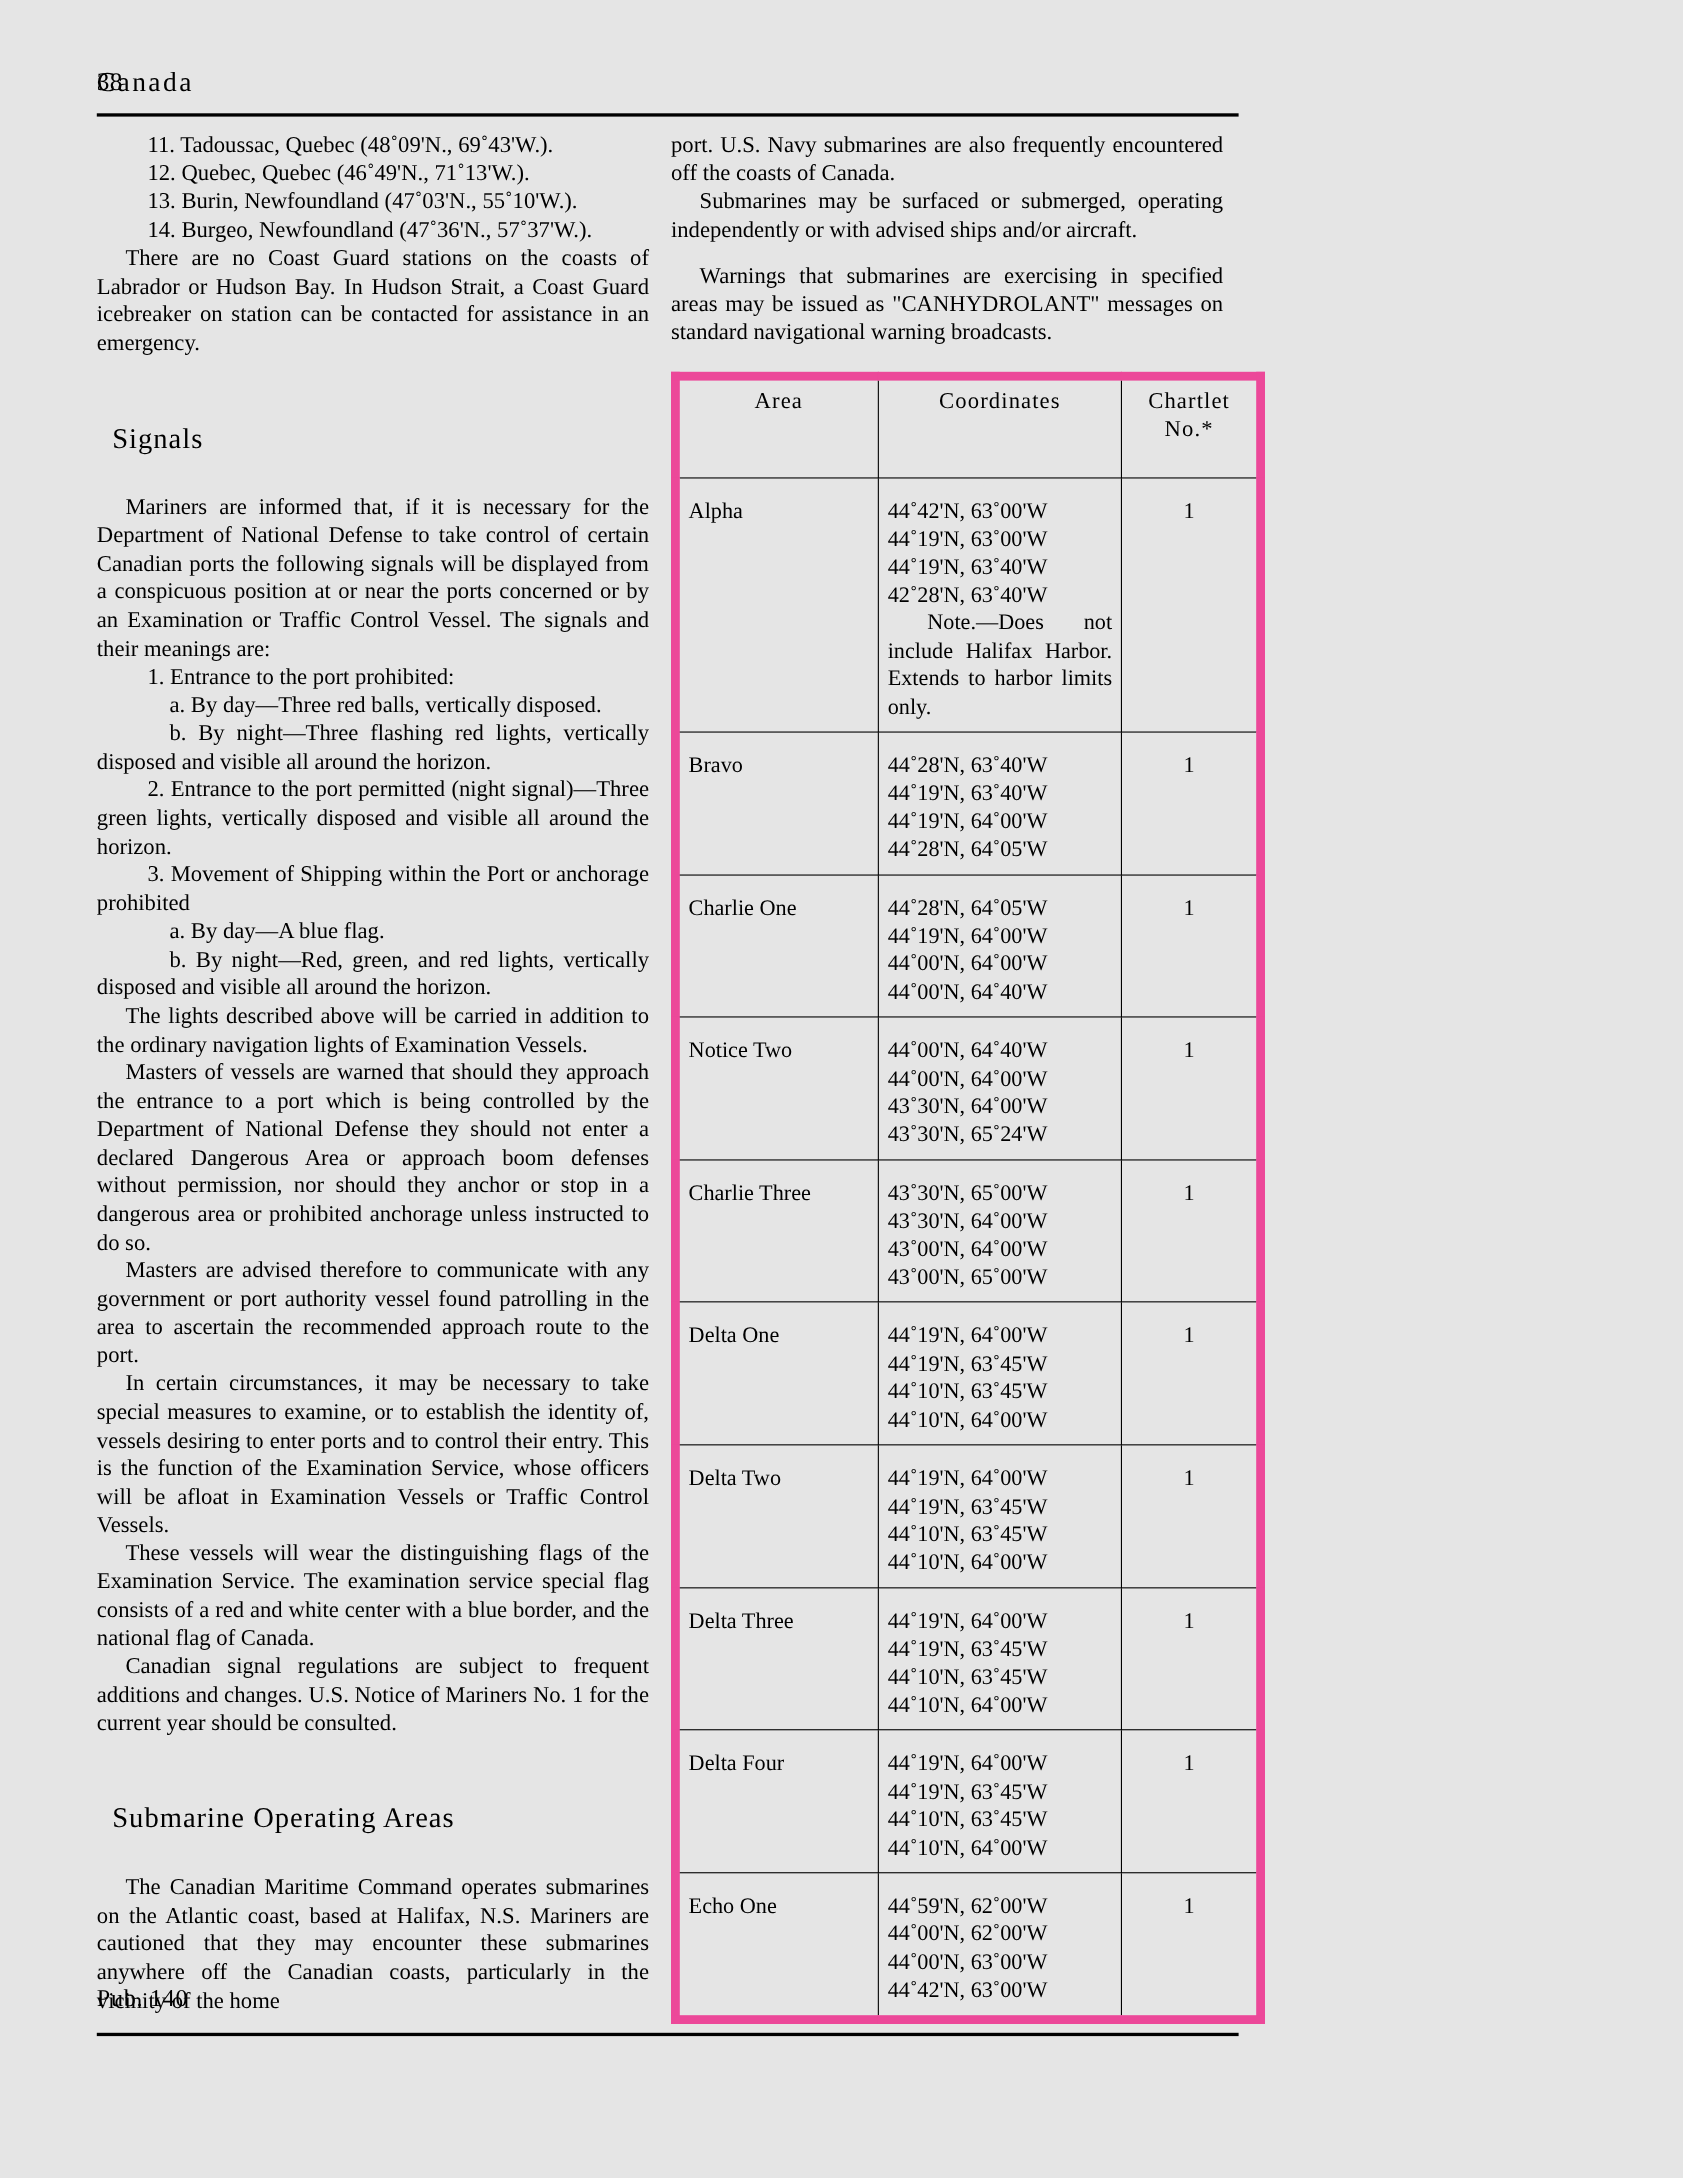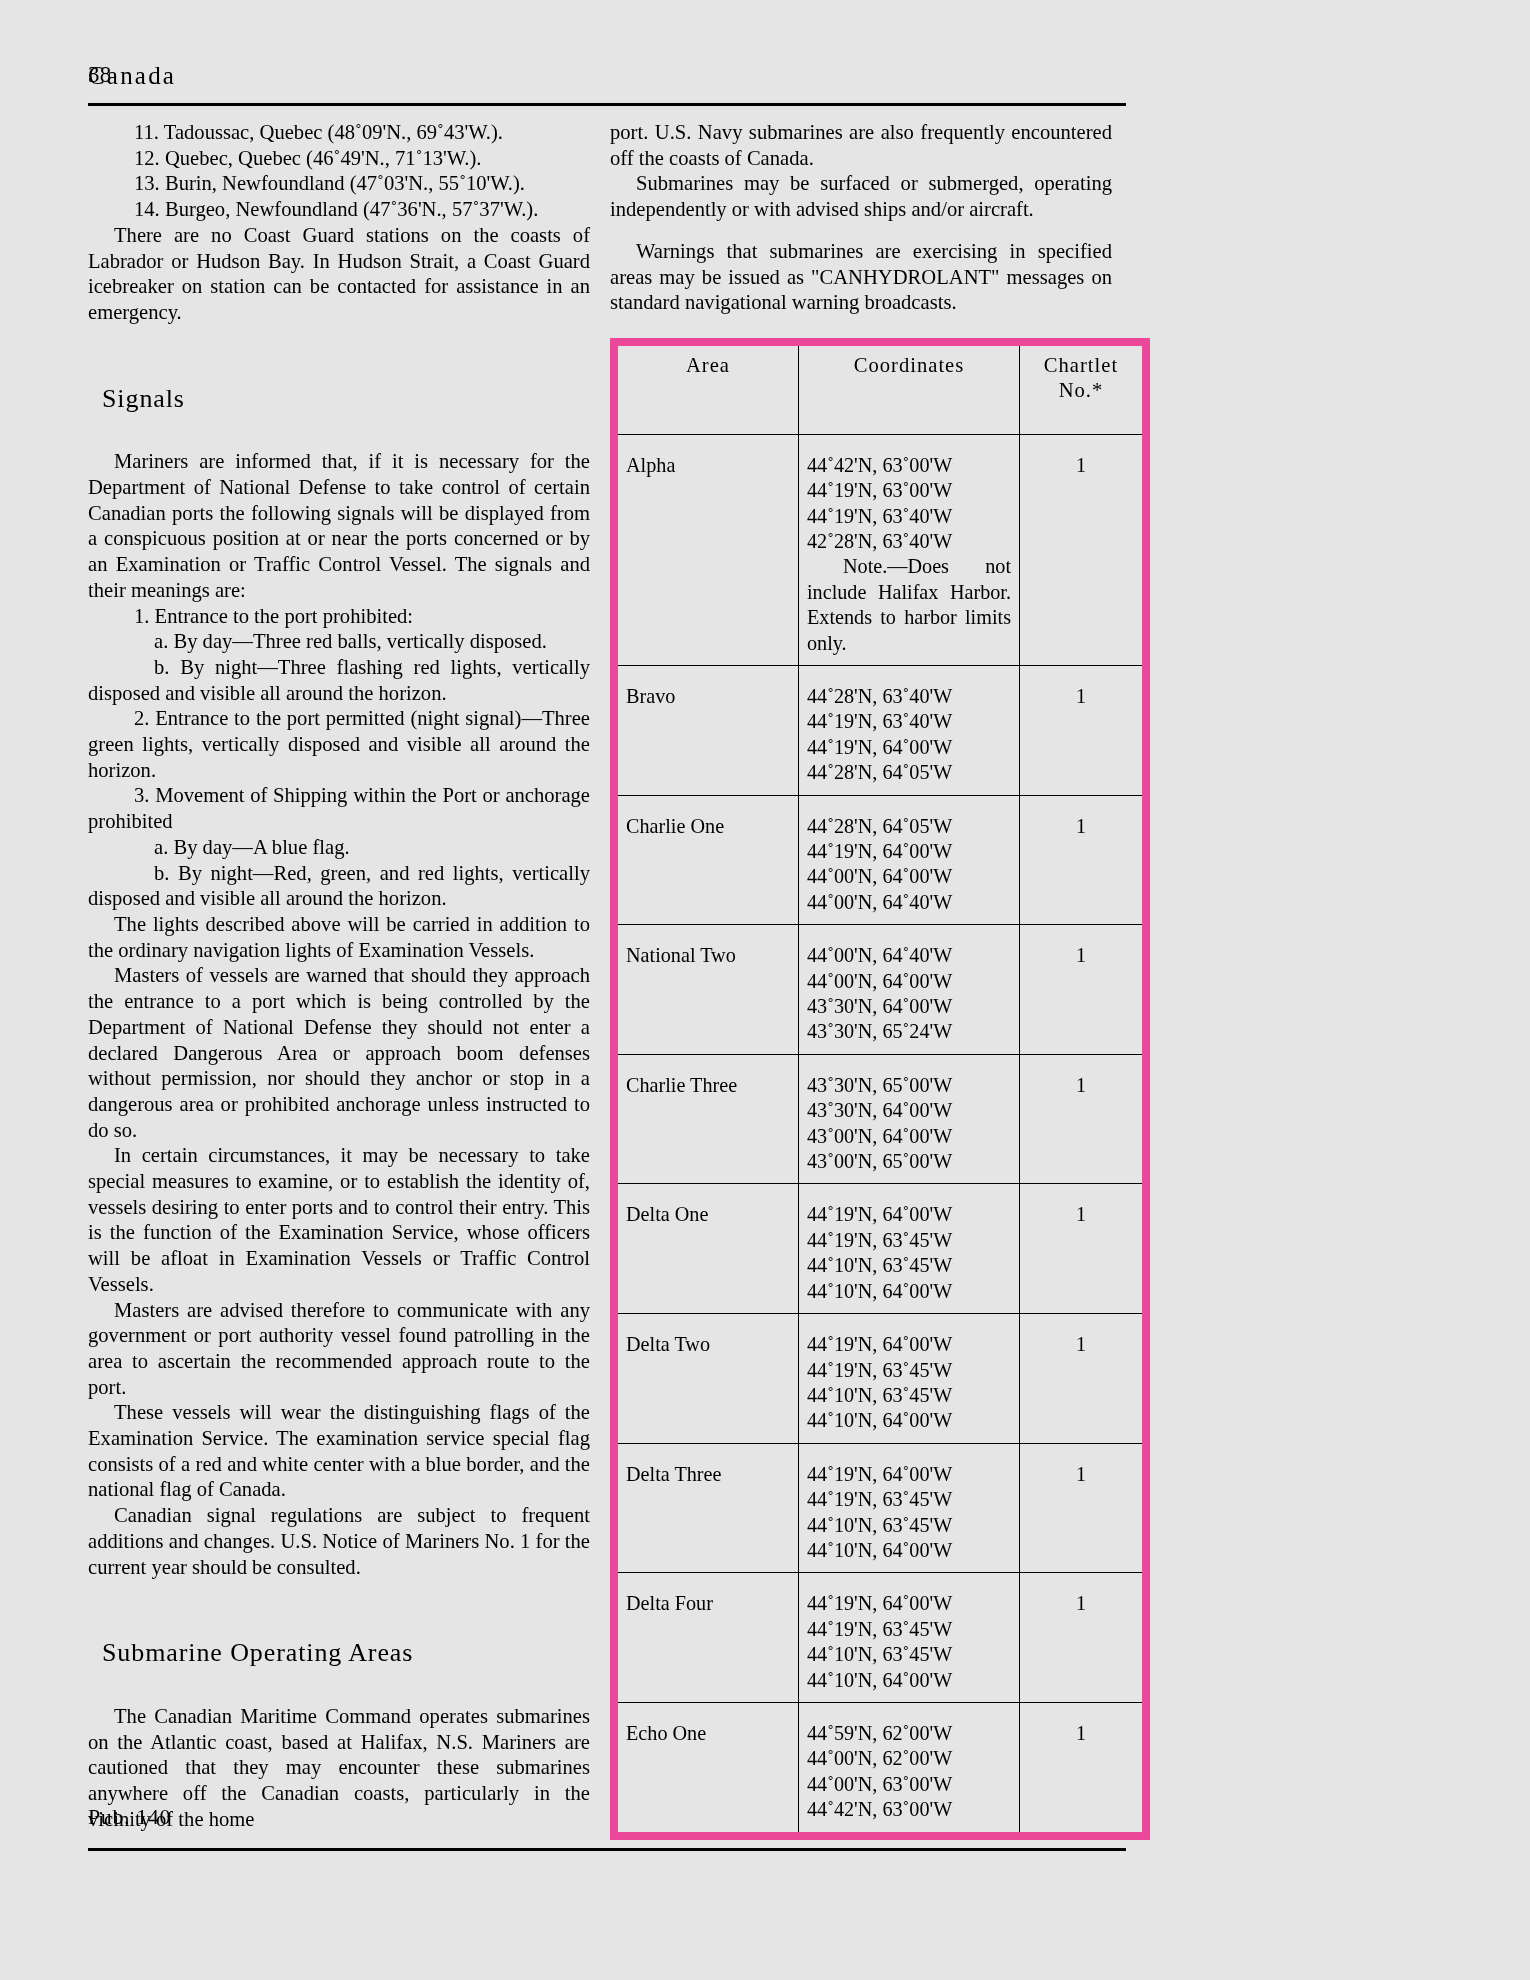--- a/index.html
+++ b/index.html
@@ -189,22 +189,22 @@
     <p class="li-1">1.  Entrance to the port prohibited:</p>
     <p class="li-2">a.  By day—Three red balls, vertically disposed.</p>
     <p class="li-2">b.  By night—Three flashing red lights, vertically disposed and visible all around the horizon.</p>
     <p class="li-1">2.  Entrance to the port permitted (night signal)—Three green lights, vertically disposed and visible all around the horizon.</p>
     <p class="li-1">3.  Movement of Shipping within the Port or anchorage prohibited</p>
     <p class="li-2">a.  By day—A blue flag.</p>
     <p class="li-2">b.  By night—Red, green, and red lights, vertically disposed and visible all around the horizon.</p>
 
     <p>The lights described above will be carried in addition to the ordinary navigation lights of Examination Vessels.</p>
     <p>Masters of vessels are warned that should they approach the entrance to a port which is being controlled by the Department of National Defense they should not enter a declared Dangerous Area or approach boom defenses without permission, nor should they anchor or stop in a dangerous area or prohibited anchorage unless instructed to do so.</p>
+    <p>Masters are advised therefore to communicate with any government or port authority vessel found patrolling in the area to ascertain the recommended approach route to the port.</p>
     <p>In certain circumstances, it may be necessary to take special measures to examine, or to establish the identity of, vessels desiring to enter ports and to control their entry. This is the function of the Examination Service, whose officers will be afloat in Examination Vessels or Traffic Control Vessels.</p>
-    <p>Masters are advised therefore to communicate with any government or port authority vessel found patrolling in the area to ascertain the recommended approach route to the port.</p>
     <p>These vessels will wear the distinguishing flags of the Examination Service. The examination service special flag consists of a red and white center with a blue border, and the national flag of Canada.</p>
     <p>Canadian signal regulations are subject to frequent additions and changes. U.S. Notice of Mariners No. 1 for the current year should be consulted.</p>
 
     <div class="gap-before-head"></div>
     <h2 class="section-head">Submarine Operating Areas</h2>
     <div class="gap-after-head"></div>
 
     <p>The Canadian Maritime Command operates submarines on the Atlantic coast, based at Halifax, N.S. Mariners are cautioned that they may encounter these submarines anywhere off the Canadian coasts, particularly in the vicinity of the home</p>
   </div>
 
@@ -250,21 +250,21 @@
               <td class="c-area">Charlie One</td>
               <td class="c-coord">
                 <span class="coordline">44˚28'N, 64˚05'W</span>
                 <span class="coordline">44˚19'N, 64˚00'W</span>
                 <span class="coordline">44˚00'N, 64˚00'W</span>
                 <span class="coordline">44˚00'N, 64˚40'W</span>
               </td>
               <td class="c-chart">1</td>
             </tr>
             <tr>
-              <td class="c-area">National Two</td>
+              <td class="c-area">Notice Two</td>
               <td class="c-coord">
                 <span class="coordline">44˚00'N, 64˚40'W</span>
                 <span class="coordline">44˚00'N, 64˚00'W</span>
                 <span class="coordline">43˚30'N, 64˚00'W</span>
                 <span class="coordline">43˚30'N, 65˚24'W</span>
               </td>
               <td class="c-chart">1</td>
             </tr>
             <tr>
               <td class="c-area">Charlie Three</td>

